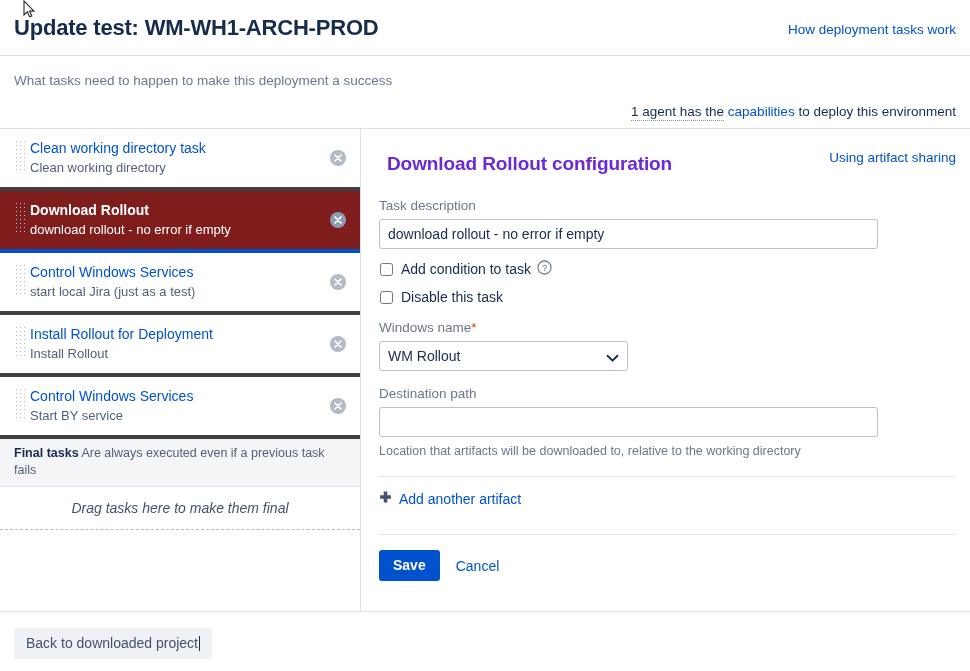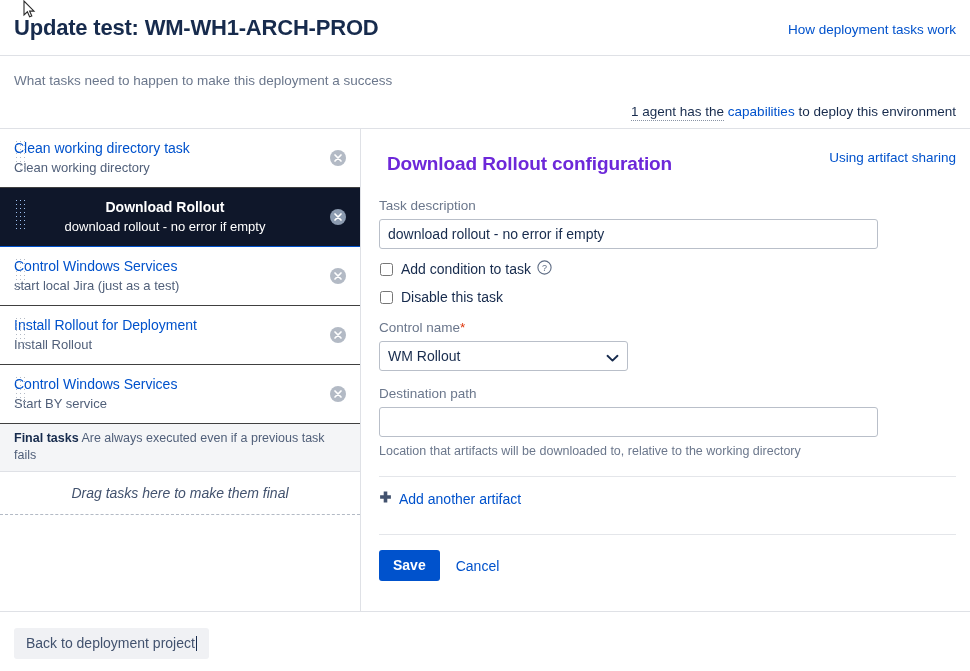--- a/index.html
+++ b/index.html
@@ -102,27 +102,27 @@
   .right-pane {
     flex: 1 1 auto;
     padding: 16px 14px 0 18px;
     position: relative;
   }
 
   
   .task-list { list-style: none; margin: 0; padding: 0; }
   .task-item {
     position: relative;
-    border-bottom: 1px solid #404040;
-    padding: 10px 44px 10px 14px;
+    border-bottom: 4px solid #404040;
+    padding: 10px 44px 10px 30px;
     min-height: 53px;
     cursor: pointer;
     background: #fff;
   }
-  .task-item.selected { background: #0f172a; border-bottom-color: #0052CC; text-align: center; }
+  .task-item.selected { background: #7f1d1d; border-bottom-color: #0052CC; }
   .task-name {
     color: #0052CC;
     font-size: 14px;
     line-height: 19px;
     text-decoration: none;
     display: block;
   }
   .task-item.selected .task-name { color: #fff; font-weight: bold; }
   .task-desc {
     color: #505F79;
@@ -580,21 +580,21 @@
       </span>
     </div>
 
     <div class="check-row">
       <input type="checkbox" style="">
       <span>Disable this task</span>
     </div>
 
     <div class="field">
       <label class="field-label">
-        <span>Control name</span><span class="req">*</span>
+        <span>Windows name</span><span class="req">*</span>
       </label>
       <span class="select-wrap">
         <select class="select-input">
           <option>WM Rollout</option>
         </select>
         <span class="select-chevron">
           <svg width="13" height="9" viewBox="0 0 13 9">
               <path d="M1.5,1.8 L6.5,6.6 L11.5,1.8" fill="none" stroke="#172B4D" stroke-width="1.9" stroke-linecap="round" stroke-linejoin="round"></path>
             </svg>
         </span>
@@ -621,14 +621,14 @@
     <hr class="thin-rule" style="margin-top:27px">
 
     <div class="actions">
       <button class="btn-primary">Save</button>
       <a class="link-btn" href="#">Cancel</a>
     </div>
   </div>
 </div>
 
 <div class="footer">
-  <button class="btn-std"><span>Back to deployment project</span><span class="caret"></span></button>
+  <button class="btn-std"><span>Back to downloaded project</span><span class="caret"></span></button>
 </div>
 
 </body></html>

